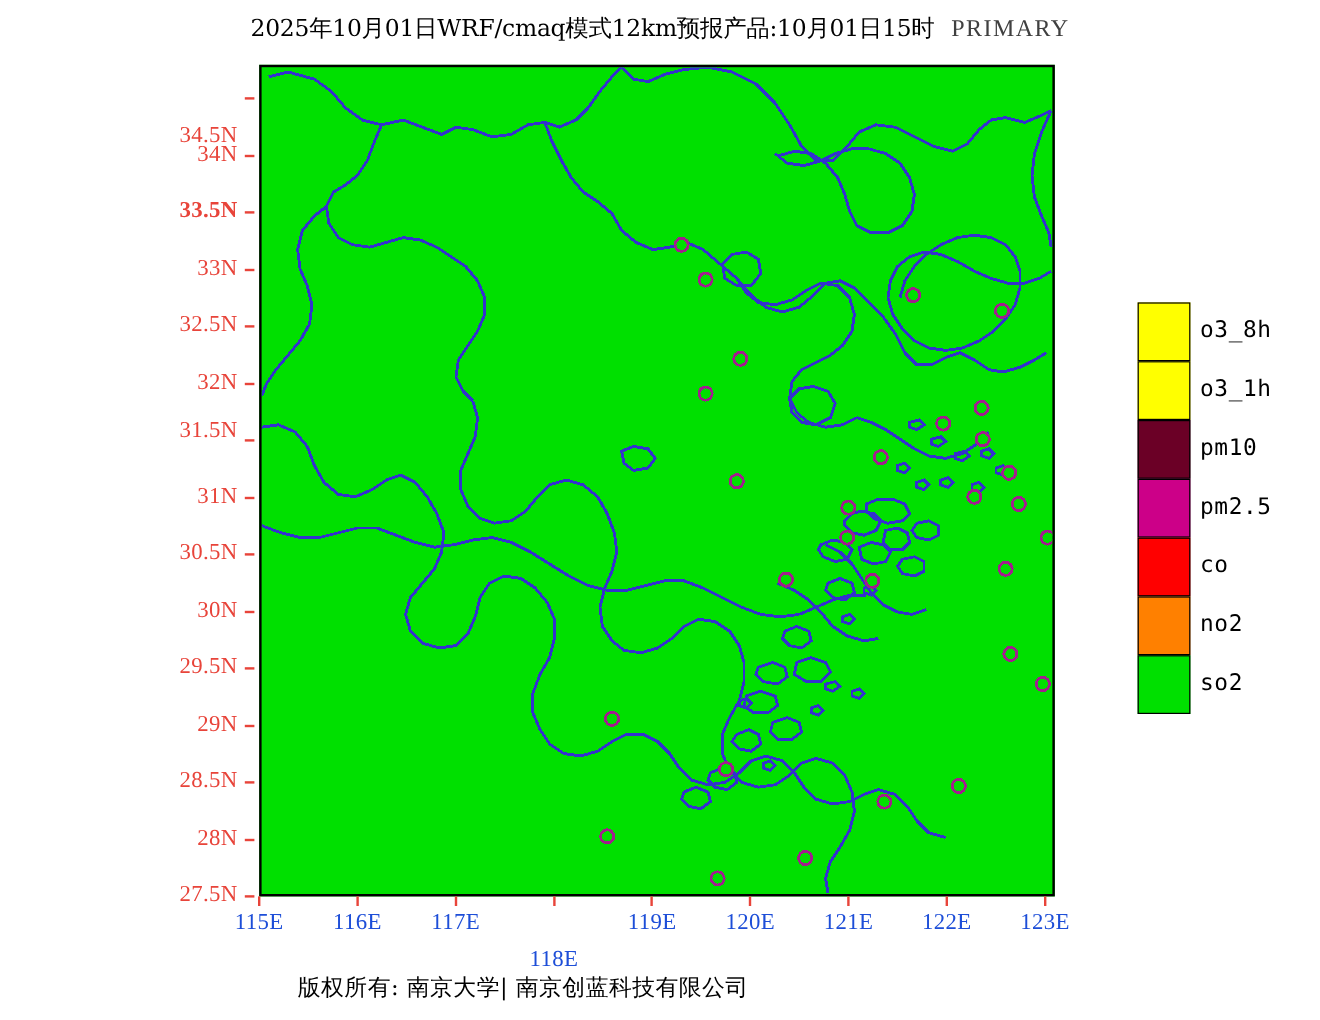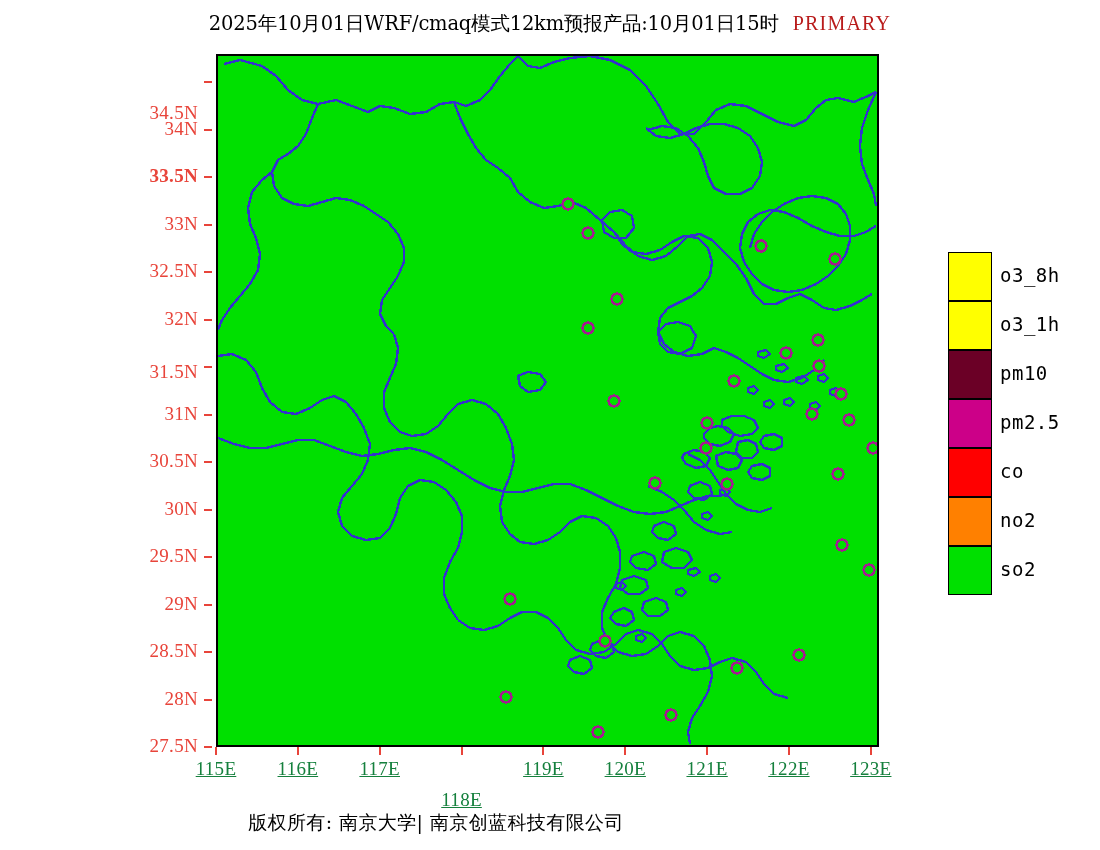--- a/index.html
+++ b/index.html
@@ -25,21 +25,21 @@
   }
   #title-main {
     font-family: "DejaVu Serif", "Liberation Serif", serif;
     font-size: 19.5px;
     color: #000000;
     letter-spacing: -0.2px;
   }
   #title-primary {
     font-family: "Liberation Serif", "DejaVu Serif", serif;
     font-size: 20px;
-    color: #b91c1c;
+    color: #404040;
     letter-spacing: 1.2px;
     margin-left: 14px;
   }
 
   
   #plot-frame {
     position: absolute;
     left: 216px; top: 54px;
     width: 663px; height: 693px;
     border: 2px solid #000000;
@@ -55,27 +55,26 @@
     right: 1102px; 
     color: #e8443a;
     font-family: "Liberation Serif", "DejaVu Serif", serif;
     font-size: 19px;
     text-align: right;
     white-space: nowrap;
     letter-spacing: 0.3px;
   }
   .xtick-label {
     position: absolute;
-    color: #15803d;
+    color: #1d4ed8;
     font-family: "Liberation Serif", "DejaVu Serif", serif;
     font-size: 19px;
     text-align: center;
     white-space: nowrap;
     letter-spacing: 0.3px;
-    text-decoration: underline;
   }
   .ytick-mark {
     position: absolute;
     width: 8px; height: 2px;
     background: #e8443a;
   }
   .xtick-mark {
     position: absolute;
     width: 2px; height: 8px;
     background: #e8443a;
@@ -320,21 +319,21 @@
     <div class="ytick-label" style="left: 110px; width: 88px; top: 117.945px;">34N</div>
     <div class="ytick-mark" style="left: 204px; top: 128.945px;"></div>
     <div class="ytick-label" style="left: 110px; width: 88px; top: 165.411px; font-weight: bold;">33.5N</div>
     <div class="ytick-mark" style="left: 204px; top: 176.411px;"></div>
     <div class="ytick-label" style="left: 110px; width: 88px; top: 212.877px;">33N</div>
     <div class="ytick-mark" style="left: 204px; top: 223.877px;"></div>
     <div class="ytick-label" style="left: 110px; width: 88px; top: 260.342px;">32.5N</div>
     <div class="ytick-mark" style="left: 204px; top: 271.342px;"></div>
     <div class="ytick-label" style="left: 110px; width: 88px; top: 307.808px;">32N</div>
     <div class="ytick-mark" style="left: 204px; top: 318.808px;"></div>
-    <div class="ytick-label" style="left: 110px; width: 88px; top: 361px;">31.5N</div>
+    <div class="ytick-label" style="left: 110px; width: 88px; top: 348px;">31.5N</div>
     <div class="ytick-mark" style="left: 204px; top: 366.274px;"></div>
     <div class="ytick-label" style="left: 110px; width: 88px; top: 402.74px;">31N</div>
     <div class="ytick-mark" style="left: 204px; top: 413.74px;"></div>
     <div class="ytick-label" style="left: 110px; width: 88px; top: 450.205px;">30.5N</div>
     <div class="ytick-mark" style="left: 204px; top: 461.205px;"></div>
     <div class="ytick-label" style="left: 110px; width: 88px; top: 497.671px;">30N</div>
     <div class="ytick-mark" style="left: 204px; top: 508.671px;"></div>
     <div class="ytick-label" style="left: 110px; width: 88px; top: 545.137px;">29.5N</div>
     <div class="ytick-mark" style="left: 204px; top: 556.137px;"></div>
     <div class="ytick-label" style="left: 110px; width: 88px; top: 592.603px;">29N</div>

